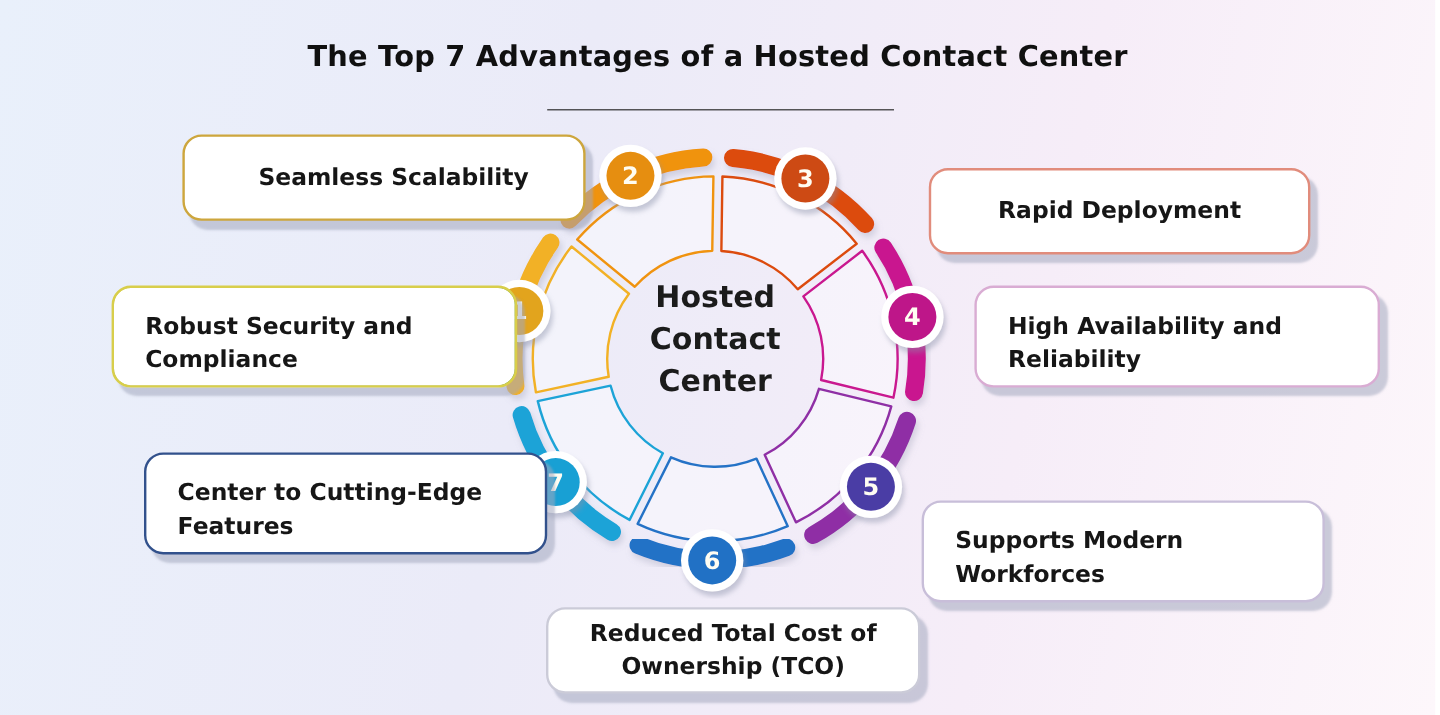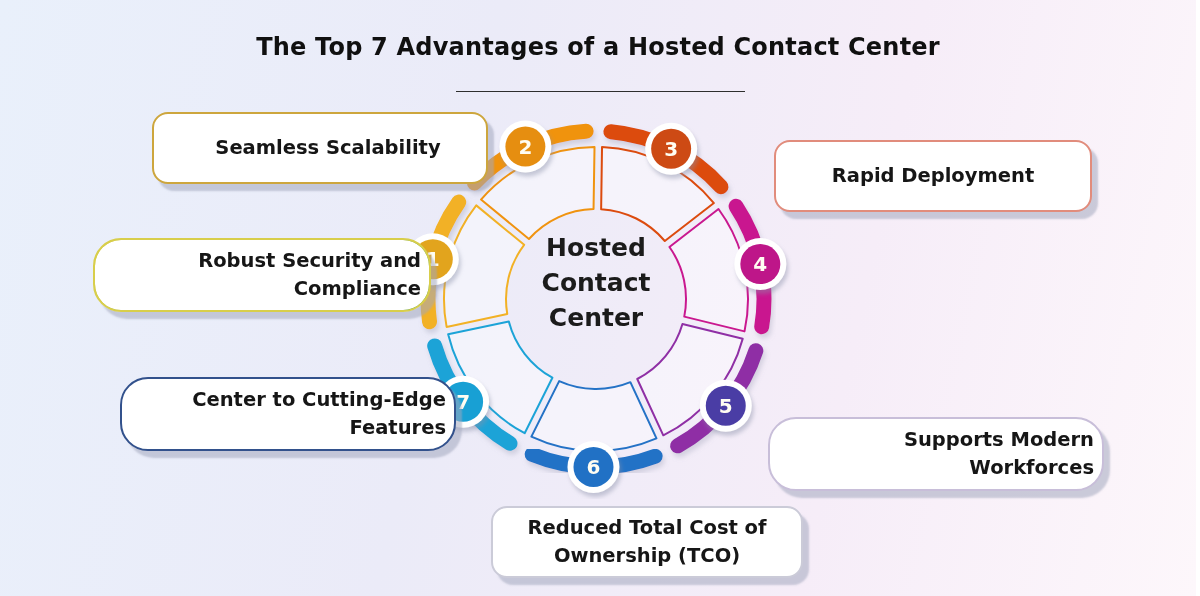--- a/index.html
+++ b/index.html
@@ -25,21 +25,21 @@
     width:170px;text-align:center;font-size:25px;font-weight:800;
     color:#1b1b1b;line-height:1.4;
   }
   .label-box{
     position:absolute;background:#fff;border:2.5px solid #ccc;border-radius:16px;
     display:flex;align-items:center;
     font-weight:700;font-size:19.5px;color:#161616;line-height:1.42;
     box-shadow:6px 7px 2px rgba(163,167,190,.55);
   }
   .align-center{justify-content:center;text-align:center;padding:0 8px;}
-  .align-left{text-align:right;padding:0 8px 0 26px;border-radius:28px;}
+  .align-left{text-align:left;padding:11px 8px 0 26px;}
   .box-seamless{left:152px;top:112px;width:300px;height:68px;padding-left:24px;}
   .box-rapid{left:774px;top:112px;width:298px;height:68px;margin-top:28px;}
   .box-robust{left:93px;top:238px;width:300px;height:70px;}
   .box-high{left:812px;top:238px;width:300px;height:70px;}
   .box-access{left:120px;top:377px;width:298px;height:70px;}
   .box-supports{left:768px;top:377px;width:298px;height:70px;}
   .box-tco{left:455px;top:506px;width:292px;height:68px;}
 </style>
 </head>
 <body>
@@ -116,20 +116,21 @@
   </svg>
 
   <div class="center-text">Hosted Contact Center</div>
 
   <div class="label-box box-robust align-left" style="border-color: rgb(216, 206, 75); background: linear-gradient(rgb(255, 255, 255), rgb(255, 255, 255)) padding-box padding-box, linear-gradient(135deg, rgb(216, 206, 75), rgb(85, 160, 79)) border-box border-box;">Robust Security and Compliance</div>
 
   <div class="label-box box-seamless align-center" style="border-color: rgb(205, 166, 61);">Seamless Scalability</div>
 
   <div class="label-box box-rapid align-center" style="border-color: rgb(225, 140, 124);">Rapid Deployment</div>
 
+  <div class="label-box box-high align-left" style="border-color: rgb(217, 172, 211);">High Availability and Reliability</div>
 
   <div class="label-box box-supports align-left" style="border-color: rgb(200, 190, 217); margin-top: 40px;">Supports Modern Workforces</div>
 
-  <div class="label-box box-tco align-center" style="border-color: rgb(203, 203, 216); margin-left: 36px;">Reduced Total Cost of Ownership (TCO)</div>
+  <div class="label-box box-tco align-center" style="border-color: rgb(203, 203, 216);">Reduced Total Cost of Ownership (TCO)</div>
 
   <div class="label-box box-access align-left" style="border-color: rgb(50, 81, 140);">Center to Cutting-Edge Features</div>
 
 </div>
 
 </body></html>

